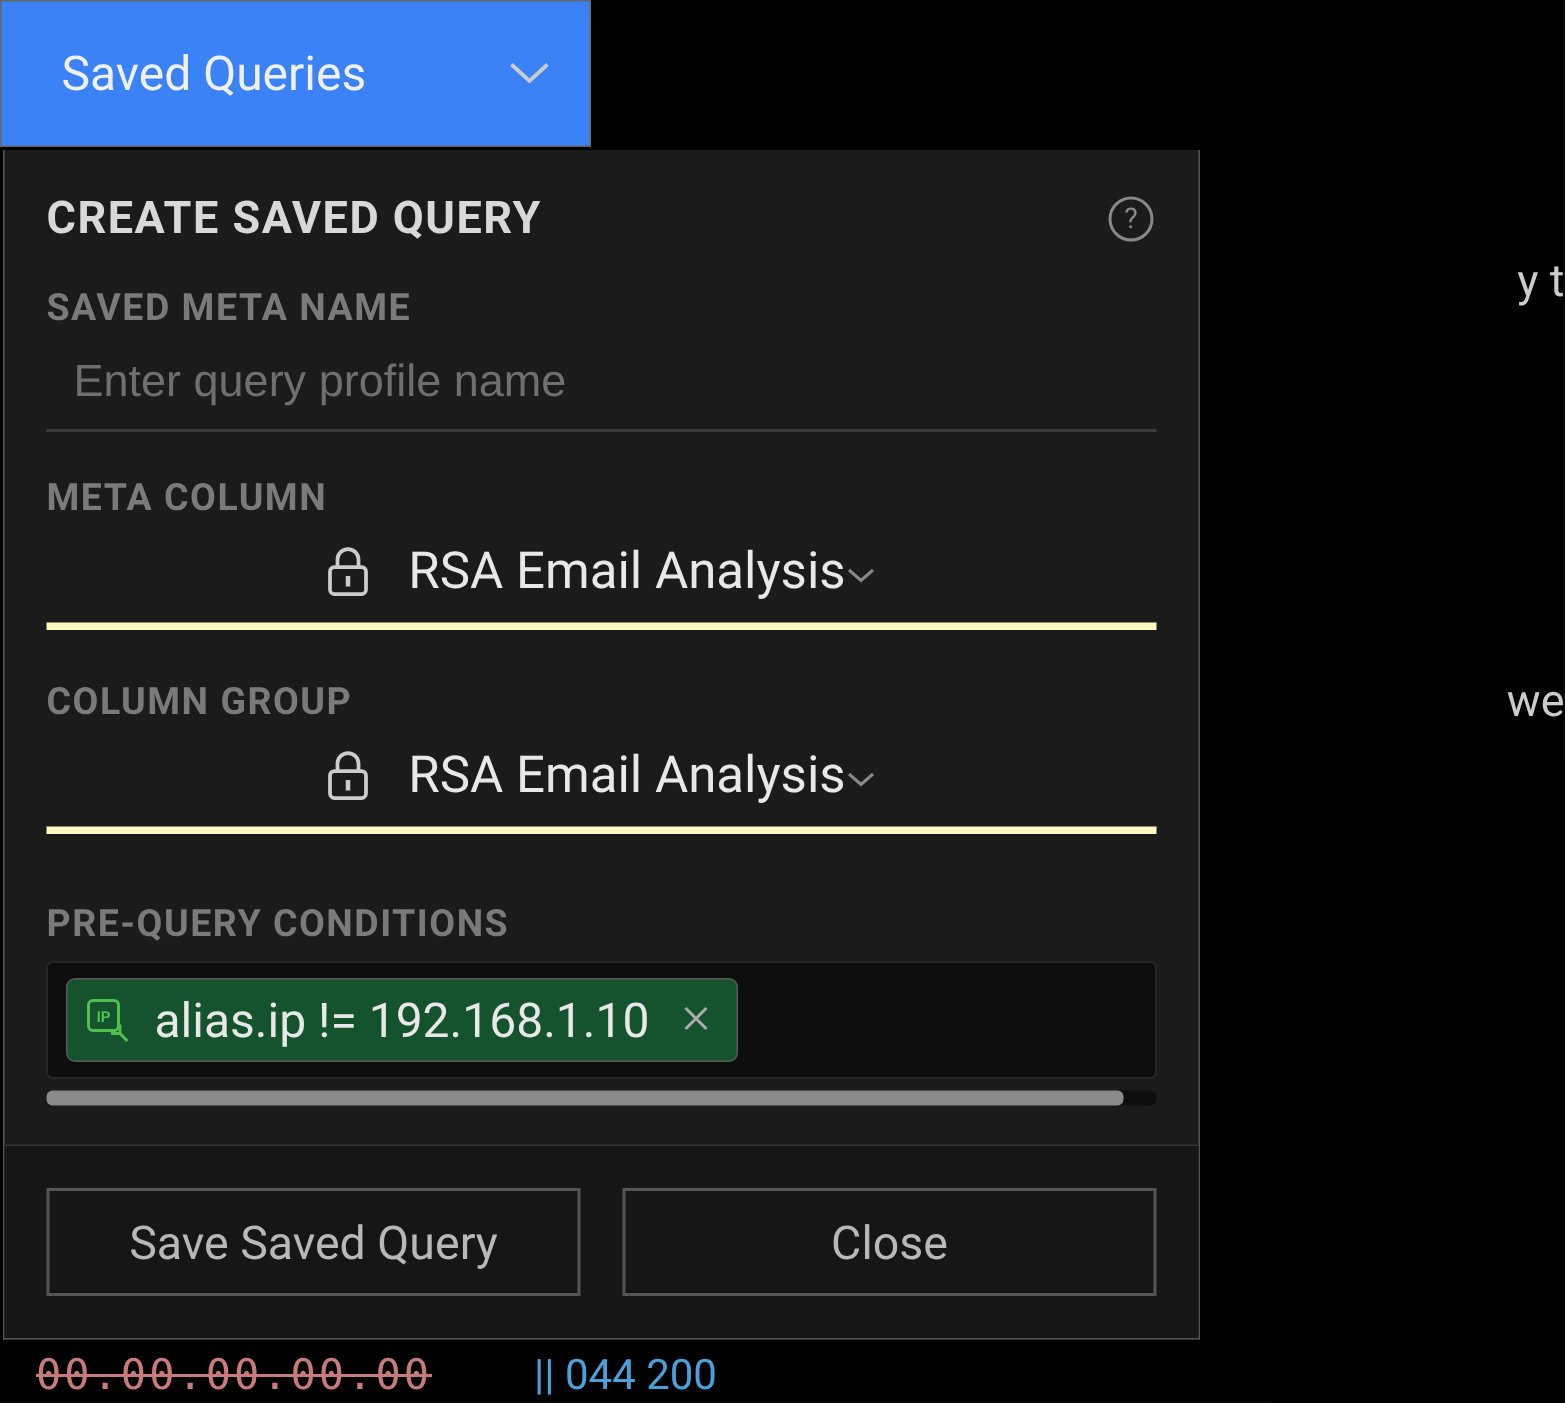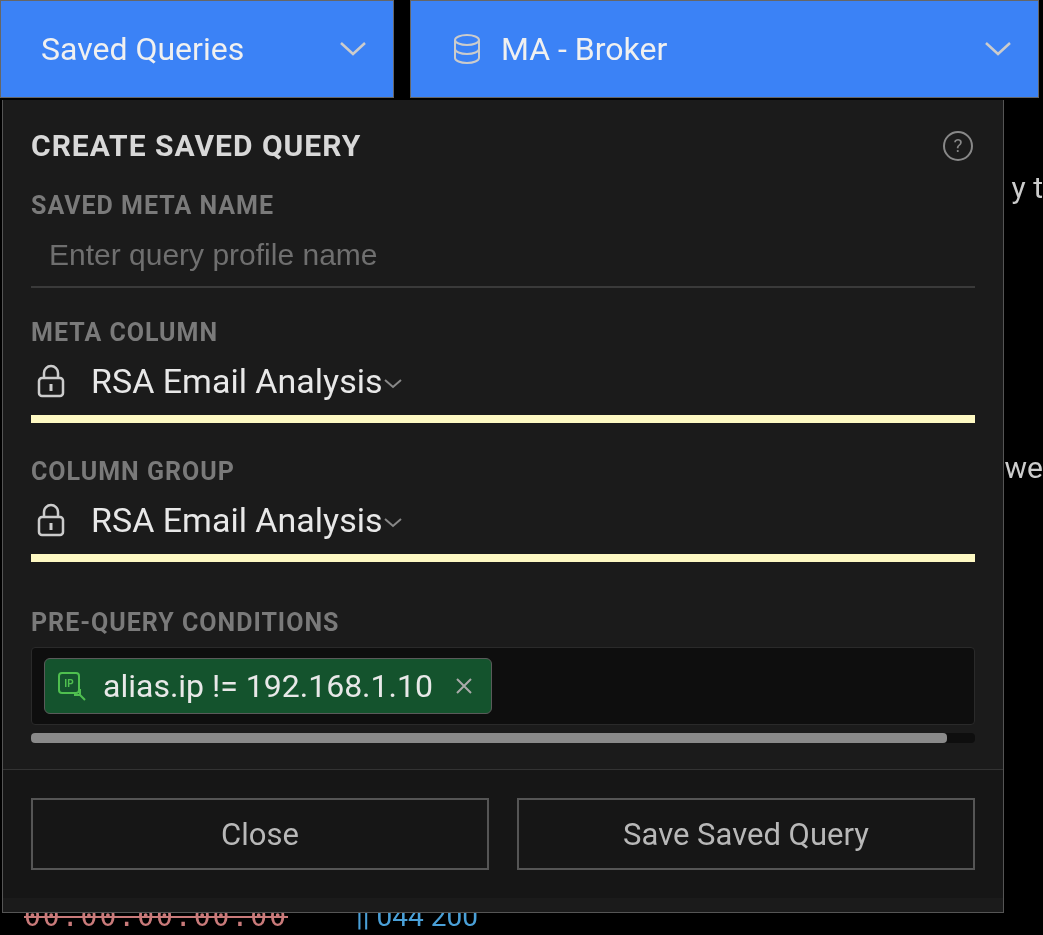--- a/index.html
+++ b/index.html
@@ -43,25 +43,25 @@
   .chevron {
     width: 28px;
     height: 16px;
   }
   .chevron svg { display: block; }
   .db-icon { width: 32px; height: 32px; }
   .panel {
     position: absolute;
     top: 100px;
     left: 2px;
-    width: 1002px;
+    width: 798px;
     background: #1b1b1b;
     border: 1px solid #555;
     border-top: none;
-    padding-bottom: 14px;
+    padding-bottom: 0;
   }
   .panel-header {
     display: flex;
     align-items: center;
     justify-content: space-between;
     padding: 28px 30px 10px 28px;
   }
   .panel-title {
     font-size: 30px;
     font-weight: 700;
@@ -96,22 +96,22 @@
     border-bottom: 2px solid #3a3a3a;
     font-size: 30px;
     color: #e8e8e8;
     padding: 10px 6px 14px 18px;
     outline: none;
   }
   .text-input::placeholder { color: #6f6f6f; }
   .select-row {
     display: flex;
     align-items: center;
-    justify-content: flex-start;
-    border-bottom: 8px solid #fef9c3;
+    justify-content: center;
+    border-bottom: 5px solid #fef9c3;
     padding: 6px 6px 14px 4px;
   }
   .select-left {
     display: flex;
     align-items: center;
     gap: 24px;
   }
   .select-value {
     font-size: 34px;
     color: #e8e8e8;
@@ -204,37 +204,20 @@
 <body>
 
 <div class="bg-right-text" style="top:170px;">y t</div>
 <div class="bg-right-text" style="top:450px;">we</div>
 <div class="bg-fragment" style="bottom:2px; left:24px; font-family:monospace; letter-spacing:2px; color:#c97a7a; text-decoration: line-through;">00.00.00.00.00</div>
 <div class="bg-fragment" style="bottom:2px; left:356px; color:#4aa0d8;">|| 044 200</div>
 
 <div class="top-bar">
   <div class="dropdown-box saved-queries">
     <span class="dropdown-label">Saved Queries</span>
-    <span class="chevron">
-      <svg viewBox="0 0 28 16" width="28" height="16">
-          <path d="M2 2 L14 13 L26 2" stroke="#ccc" stroke-width="2.5" fill="none"></path>
-        </svg>
-    </span>
-  </div>
-  <div class="dropdown-box broker">
-    <span class="dropdown-label">
-      <span class="db-icon">
-        <svg viewBox="0 0 32 32" width="32" height="32">
-          <ellipse cx="16" cy="7" rx="12" ry="5" stroke="#ccc" stroke-width="2" fill="none"></ellipse>
-          <path d="M4 7 V25 a12 5 0 0 0 24 0 V7" stroke="#ccc" stroke-width="2" fill="none"></path>
-          <path d="M4 16 a12 5 0 0 0 24 0" stroke="#ccc" stroke-width="2" fill="none"></path>
-        </svg>
-      </span>
-      <span>MA - Broker</span>
-    </span>
     <span class="chevron">
       <svg viewBox="0 0 28 16" width="28" height="16">
           <path d="M2 2 L14 13 L26 2" stroke="#ccc" stroke-width="2.5" fill="none"></path>
         </svg>
     </span>
   </div>
 </div>
 
 <div class="panel">
   <div class="panel-header">
@@ -309,16 +292,16 @@
             </svg>
         </span>
       </div>
     </div>
     <div class="scrollbar-track">
       <div class="scrollbar-thumb"></div>
     </div>
   </div>
 
   <div class="button-row">
+    <div class="btn">Save Saved Query</div>
     <div class="btn">Close</div>
-    <div class="btn">Save Saved Query</div>
   </div>
 </div>
 
 </body></html>

